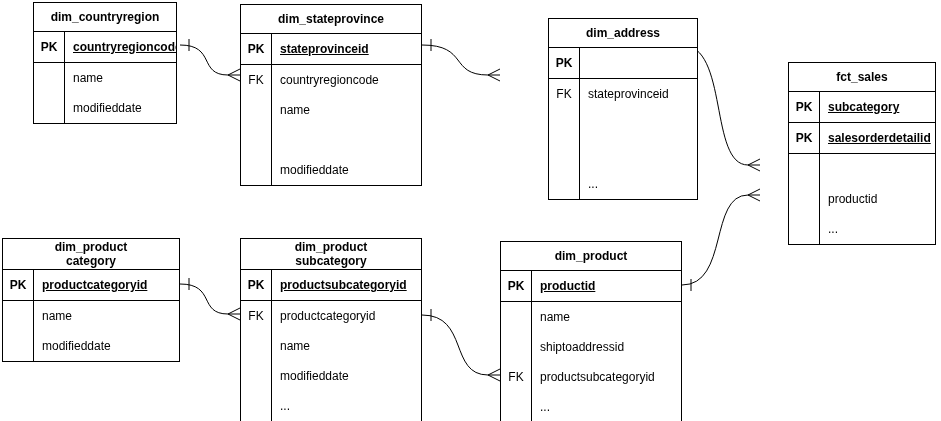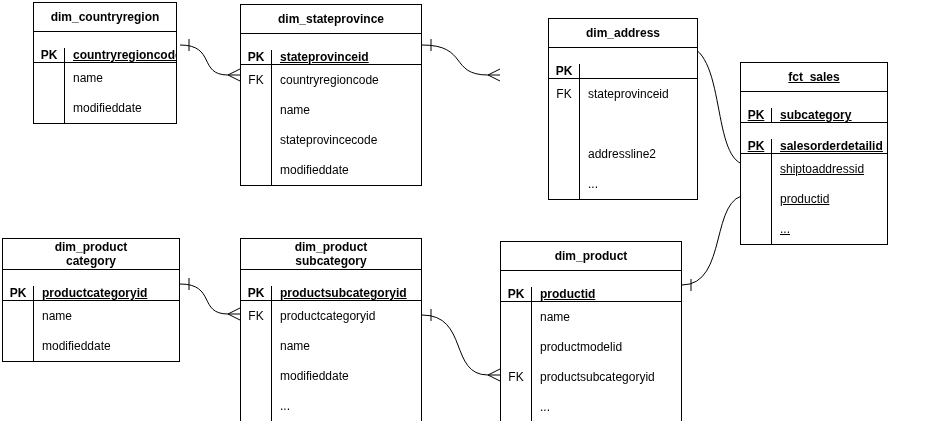--- a/index.html
+++ b/index.html
@@ -32,21 +32,21 @@
     justify-content: center;
     font-weight: bold;
     border-bottom: 1px solid #000000;
     white-space: pre-line;
     text-align: center;
     line-height: 14px;
   }
   .h28 { height: 28px; }
   .h30 { height: 30px; }
   .t-row { display: flex; height: 30px; }
-  .t-row.sep { border-bottom: 1px solid #000000; box-sizing: content-box; align-items: flex-end; }
+  .t-row.sep { border-bottom: 1px solid #000000; box-sizing: content-box; }
   .t-key {
     width: 30px; min-width: 30px;
     border-right: 1px solid #000000;
     display: flex; align-items: center; justify-content: center;
   }
   .t-key.pk { font-weight: bold; }
   .t-field {
     flex: 1;
     display: flex; align-items: center;
     padding-left: 8px;
@@ -117,21 +117,20 @@
     <div class="t-row">
       <div class="t-key">FK</div>
       <div class="t-field">countryregioncode</div>
     </div>
     <div class="t-row">
       <div class="t-key"></div>
       <div class="t-field">name</div>
     </div>
     <div class="t-row">
       <div class="t-key"></div>
-      <div class="t-field">stateprovincecode</div>
     </div>
     <div class="t-row">
       <div class="t-key"></div>
       <div class="t-field">modifieddate</div>
     </div>
   </div>
 
   <div class="table" style="left:500px; top:18px; width:150px;margin-left:48px;">
     <div class="t-title h28">dim_address</div>
     <div class="t-row sep">
@@ -139,41 +138,39 @@
     </div>
     <div class="t-row">
       <div class="t-key">FK</div>
       <div class="t-field">stateprovinceid</div>
     </div>
     <div class="t-row">
       <div class="t-key"></div>
     </div>
     <div class="t-row">
       <div class="t-key"></div>
-      <div class="t-field">addressline2</div>
-    </div>
-    <div class="t-row">
-      <div class="t-key"></div>
-      <div class="t-field">...</div>
-    </div>
-  </div>
-
-  <div class="table" style="left:740px; top:62px; width:148px;text-decoration:underline;">
+    </div>
+    <div class="t-row">
+      <div class="t-key"></div>
+      <div class="t-field">...</div>
+    </div>
+  </div>
+
+  <div class="table" style="left:788px; top:62px; width:148px;">
     <div class="t-title h28">fct_sales</div>
     <div class="t-row sep">
       <div class="t-key pk">PK</div>
       <div class="t-field pk">subcategory</div>
     </div>
     <div class="t-row sep">
       <div class="t-key pk">PK</div>
       <div class="t-field pk">salesorderdetailid</div>
     </div>
     <div class="t-row">
       <div class="t-key"></div>
-      <div class="t-field">shiptoaddressid</div>
     </div>
     <div class="t-row">
       <div class="t-key"></div>
       <div class="t-field">productid</div>
     </div>
     <div class="t-row">
       <div class="t-key"></div>
       <div class="t-field">...</div>
     </div>
   </div>
@@ -225,21 +222,21 @@
     <div class="t-row sep">
       <div class="t-key pk">PK</div>
       <div class="t-field pk">productid</div>
     </div>
     <div class="t-row">
       <div class="t-key"></div>
       <div class="t-field">name</div>
     </div>
     <div class="t-row">
       <div class="t-key"></div>
-      <div class="t-field">productmodelid</div>
+      <div class="t-field">shiptoaddressid</div>
     </div>
     <div class="t-row">
       <div class="t-key">FK</div>
       <div class="t-field">productsubcategoryid</div>
     </div>
     <div class="t-row">
       <div class="t-key"></div>
       <div class="t-field">...</div>
     </div>
   </div>

